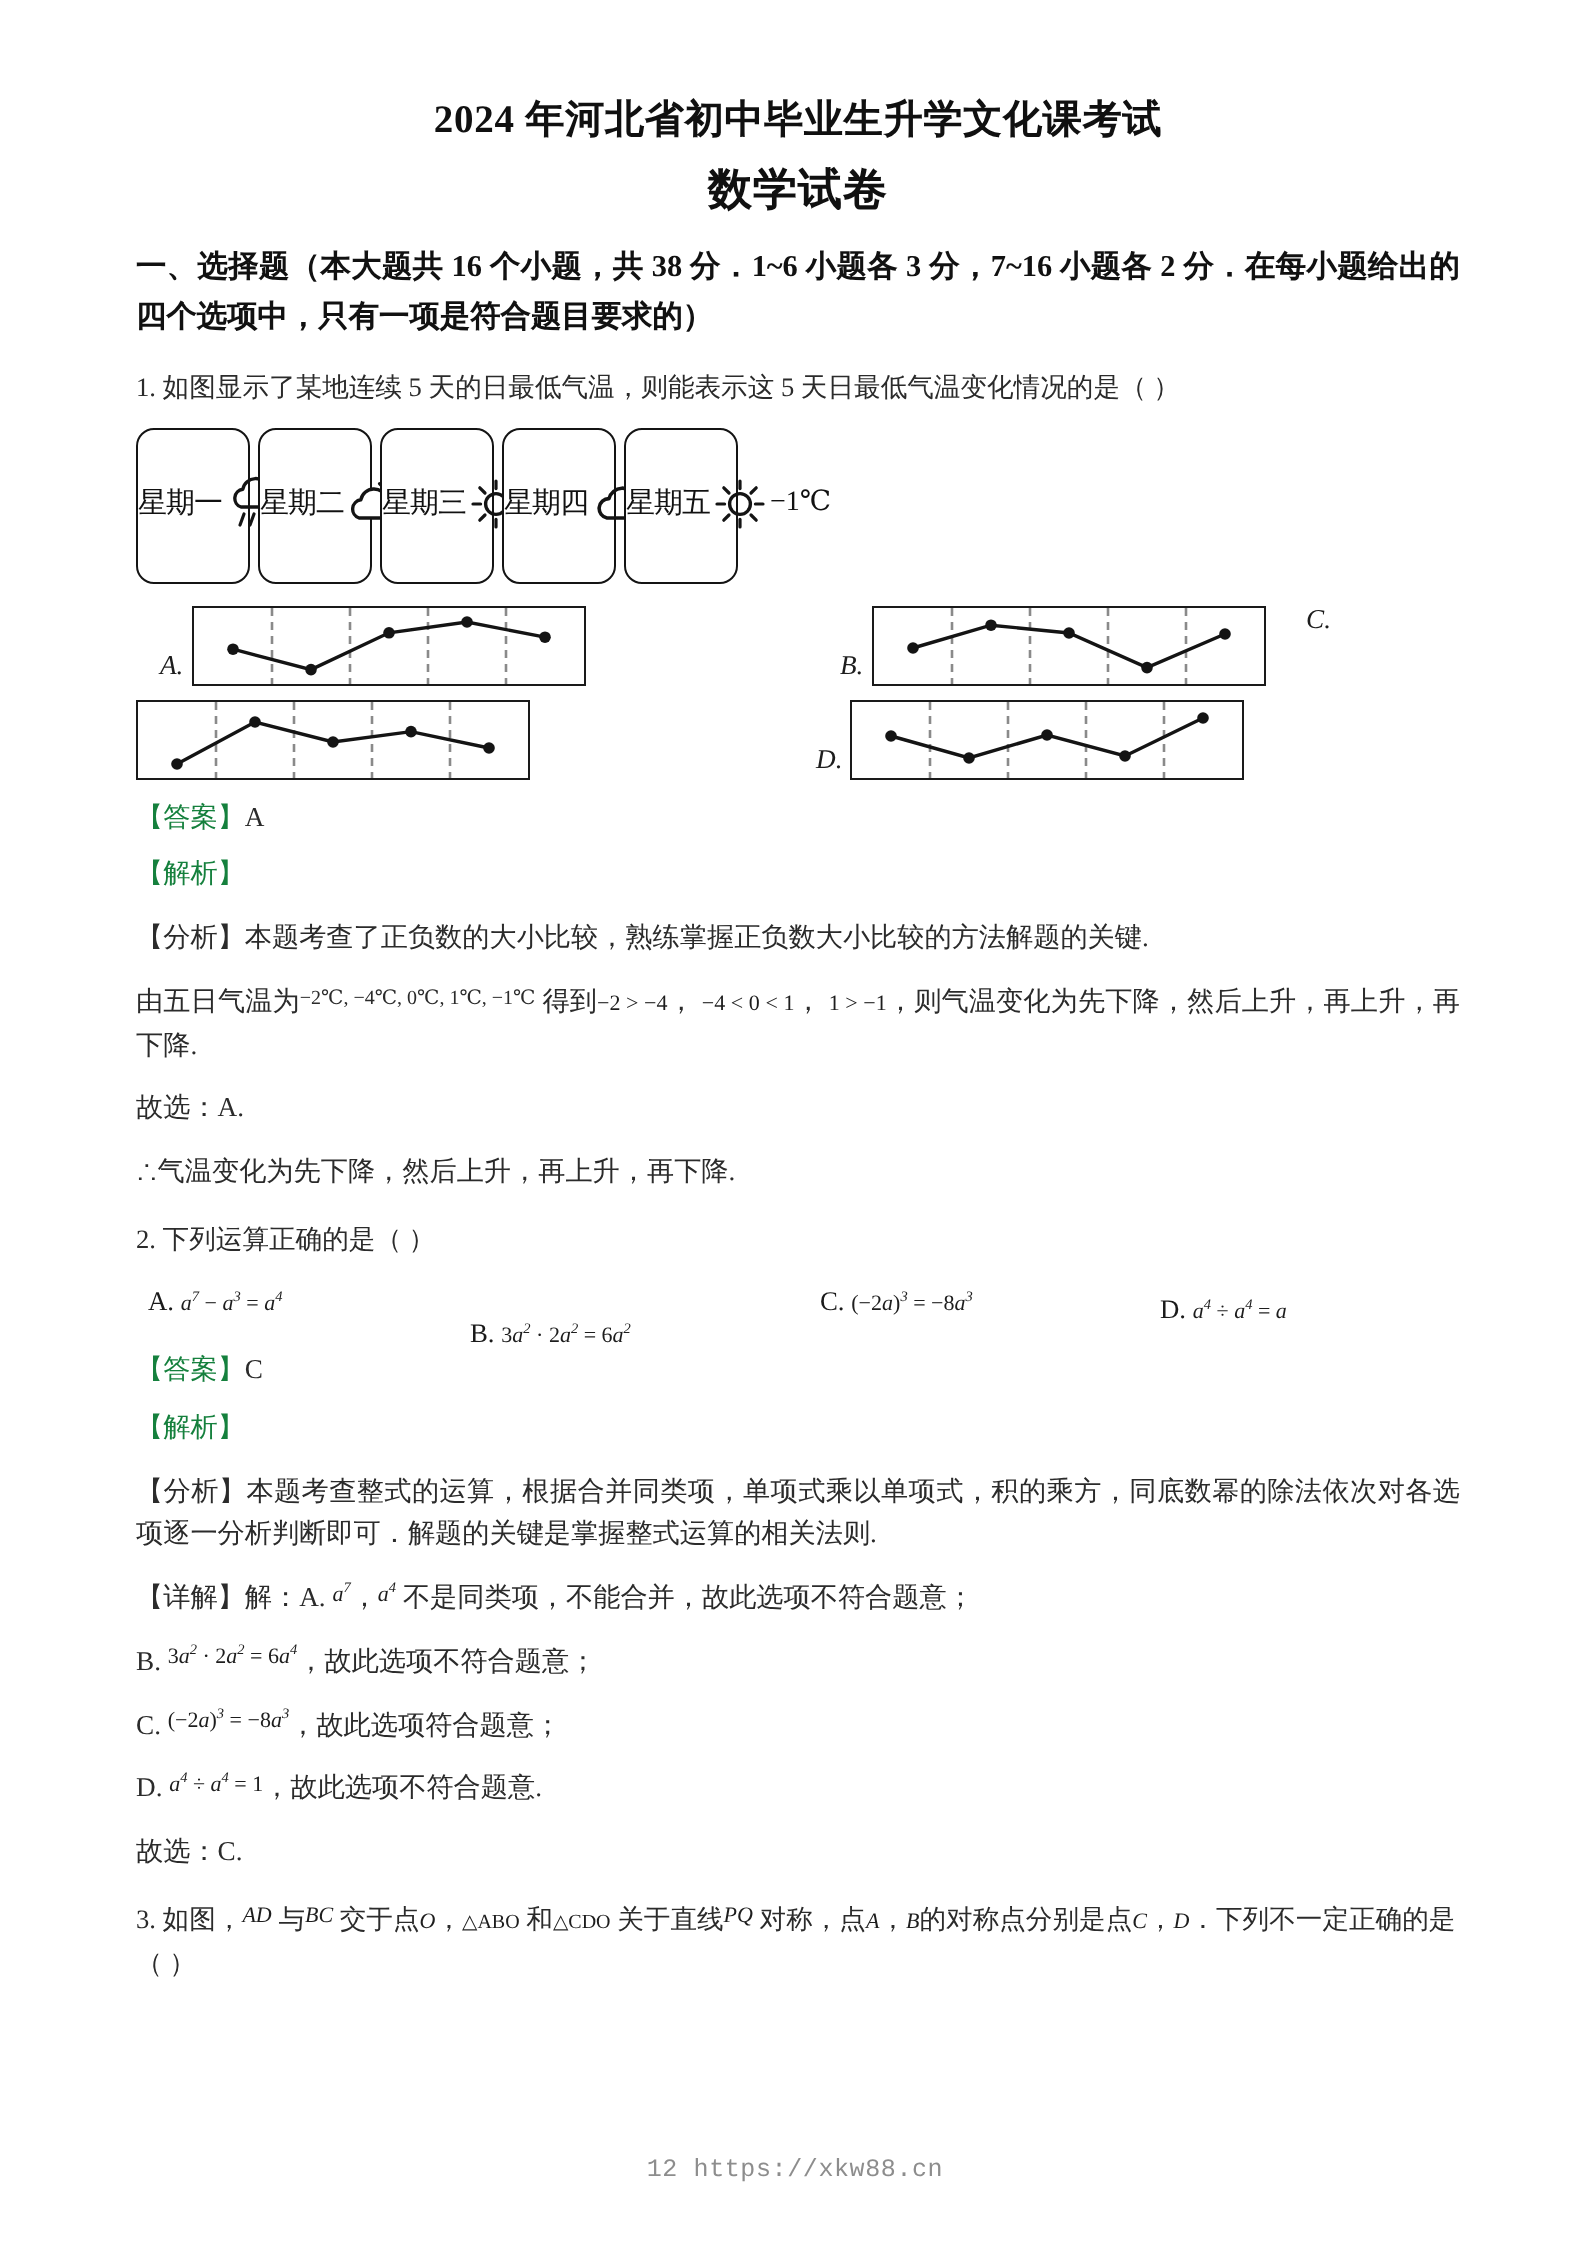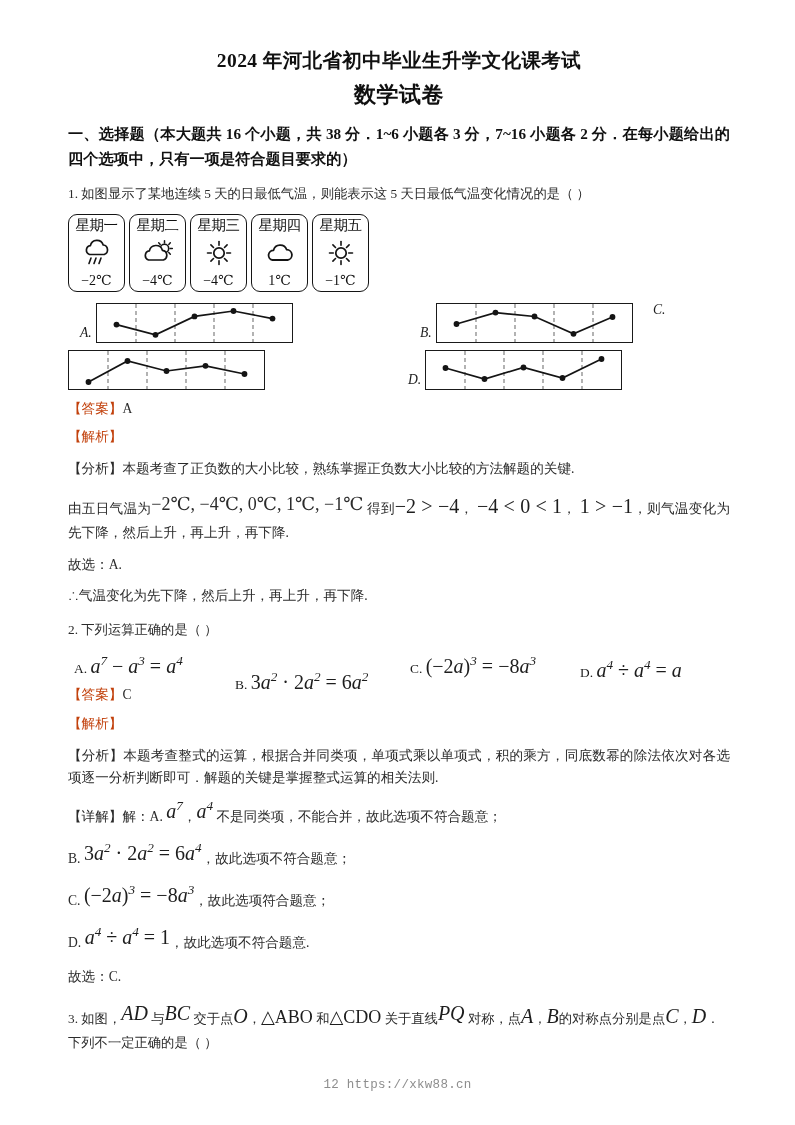--- a/index.html
+++ b/index.html
@@ -67,57 +67,57 @@
     text-align: justify;
   }
   .para.tight { margin-top: 7px; }
   .q-stem {
     font-size: 13.3px;
     line-height: 1.6;
     margin-top: 12px;
     color: #2b2b2b;
   }
   .marker {
-    color: #c2410c;
+    color: #15803d;
   }
 
   
   .m {
     font-family: "Liberation Serif", "DejaVu Serif", serif;
     font-style: italic;
-    font-size: 20px;
+    font-size: 11px;
     color: #1d1d1d;
     white-space: nowrap;
   }
   .m sup { font-size: 0.66em; font-style: italic; vertical-align: super; }
   .mn { font-style: normal; }
   .m-block {
     display: inline-block;
     position: relative;
     top: -3px;
   }
   .mini {
-    font-size: 18px;
+    font-size: 10px;
     font-style: normal;
   }
 
   
   .weather-row {
     margin-top: 9px;
     display: flex;
     gap: 4px;
     padding-left: 0px;
   }
   .wcard {
     width: 57px;
     height: 78px;
     border: 1.6px solid #141414;
     border-radius: 9px;
     display: flex;
-    flex-direction: column;
+    flex-direction: row;
     align-items: center;
     justify-content: space-between;
     padding: 2px 0 3px 0;
     box-sizing: border-box;
     background: #fff;
   }
   .wday {
     font-size: 14.5px;
     line-height: 1.12;
     letter-spacing: -0.5px;

